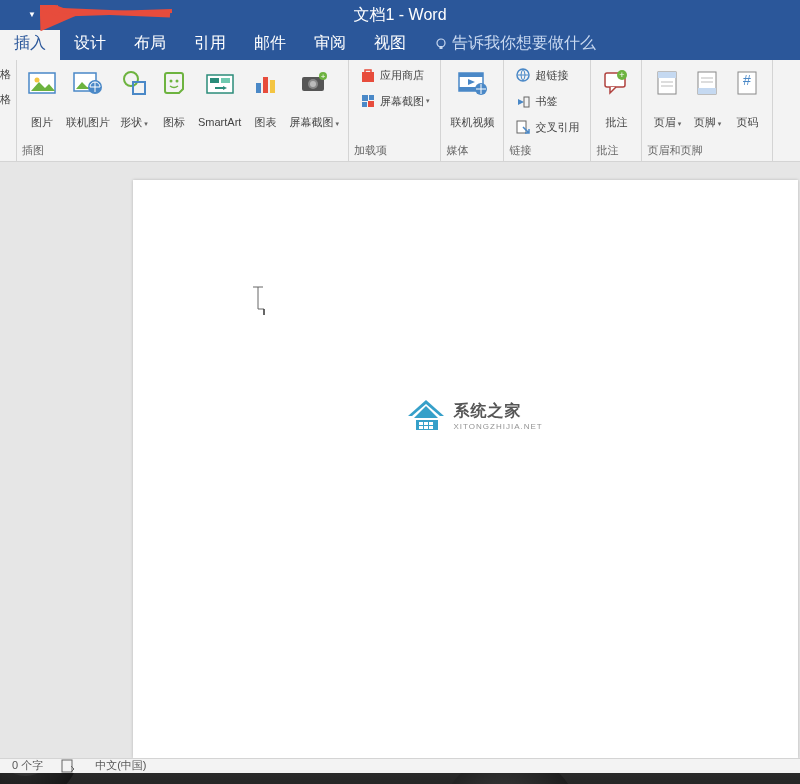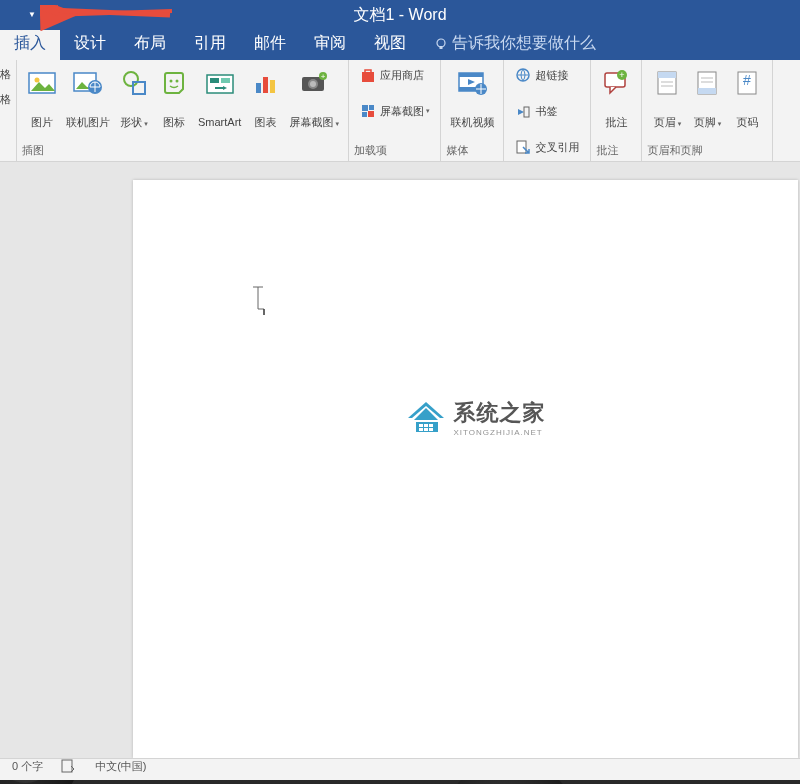--- a/index.html
+++ b/index.html
@@ -19,33 +19,33 @@
 .ribbon { height: 102px; background: #f3f3f3; border-bottom: 1px solid #d4d4d4; display: flex; }
 .group { display: flex; flex-direction: column; border-right: 1px solid #d4d4d4; padding: 3px 5px 0; }
 .group-controls { flex: 1; display: flex; align-items: flex-start; }
 .group-label { font-size: 11px; color: #666; padding: 2px 0 3px; }
 
 .big-btn { display: flex; flex-direction: column; align-items: center; padding: 2px 4px; cursor: pointer; min-width: 40px; }
 .big-btn .icon-box { height: 36px; display: flex; align-items: center; justify-content: center; }
 .big-btn .lbl { font-size: 11px; color: #444; margin-top: 14px; line-height: 1.3; text-align: center; }
 .dropdown-arrow { font-size: 7px; color: #666; margin-left: 2px; }
 
-.stack { display: flex; flex-direction: column; gap: 16px; padding: 2px 4px; }
+.stack { display: flex; flex-direction: column; gap: 6px; padding: 2px 4px; }
 .small-btn { display: flex; align-items: center; font-size: 11px; color: #444; cursor: pointer; padding: 2px; white-space: nowrap; }
 .small-btn svg, .small-btn .glyph { margin-right: 4px; }
 
 .doc-area { height: 596px; background: #e6e6e6; display: flex; justify-content: center; overflow: hidden; position: relative; }
 .page { width: 665px; background: #fff; margin-top: 18px; box-shadow: 0 0 3px rgba(0,0,0,0.2); position: relative; margin-left: 130px; }
 .cursor-mark { position: absolute; top: 105px; left: 118px; }
 .watermark { position: absolute; top: 218px; left: 273px; display: flex; align-items: center; opacity: 0.9; }
 .watermark .wm-text { margin-left: 8px; }
-.watermark .wm-title { font-size: 22px; font-weight: bold; color: #444; letter-spacing: 1px; }
+.watermark .wm-title { font-size: 16px; font-weight: bold; color: #444; letter-spacing: 1px; }
 .watermark .wm-sub { font-size: 8px; color: #888; letter-spacing: 1px; }
 
-.status-bar { height: 22px; background: #f3f3f3; border-top: 1px solid #d4d4d4; display: flex; align-items: flex-start; font-size: 11px; color: #555; padding: 0 12px; gap: 18px; }
+.status-bar { height: 15px; background: #f3f3f3; border-top: 1px solid #d4d4d4; display: flex; align-items: flex-end; font-size: 11px; color: #555; padding: 0 12px; gap: 18px; }
 .status-item { display: flex; align-items: center; gap: 4px; }
 
 .bottom-image { height: 104px; background: linear-gradient(180deg, #1a1a1a 0%, #0d0d0d 100%); position: relative; overflow: hidden; }
 .car-body { position: absolute; top: 0; left: 0; right: 0; height: 40px; background: linear-gradient(180deg, #2a2a2a, #1a1a1a); }
 .wheel { position: absolute; border-radius: 50%; background: radial-gradient(circle at 45% 40%, #3a3a3a, #0a0a0a); }
 .wheel::after { content: ""; position: absolute; inset: 25%; border-radius: 50%; background: radial-gradient(circle, #555, #222); }
 </style>
 </head>
 <body>
 

